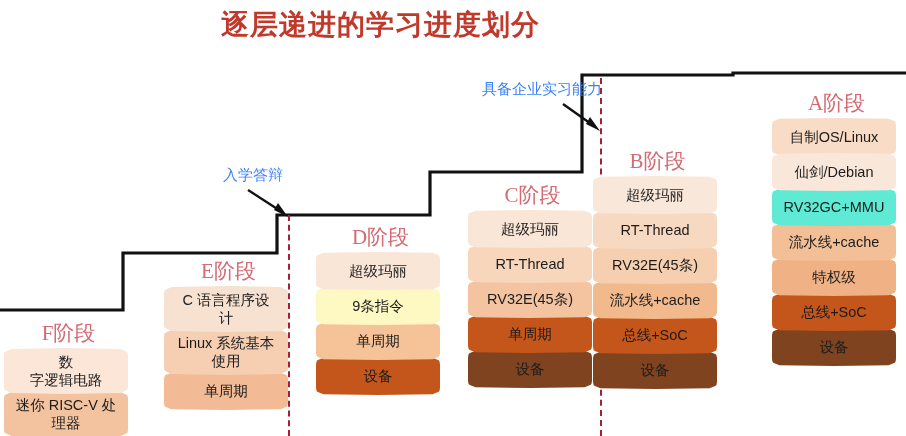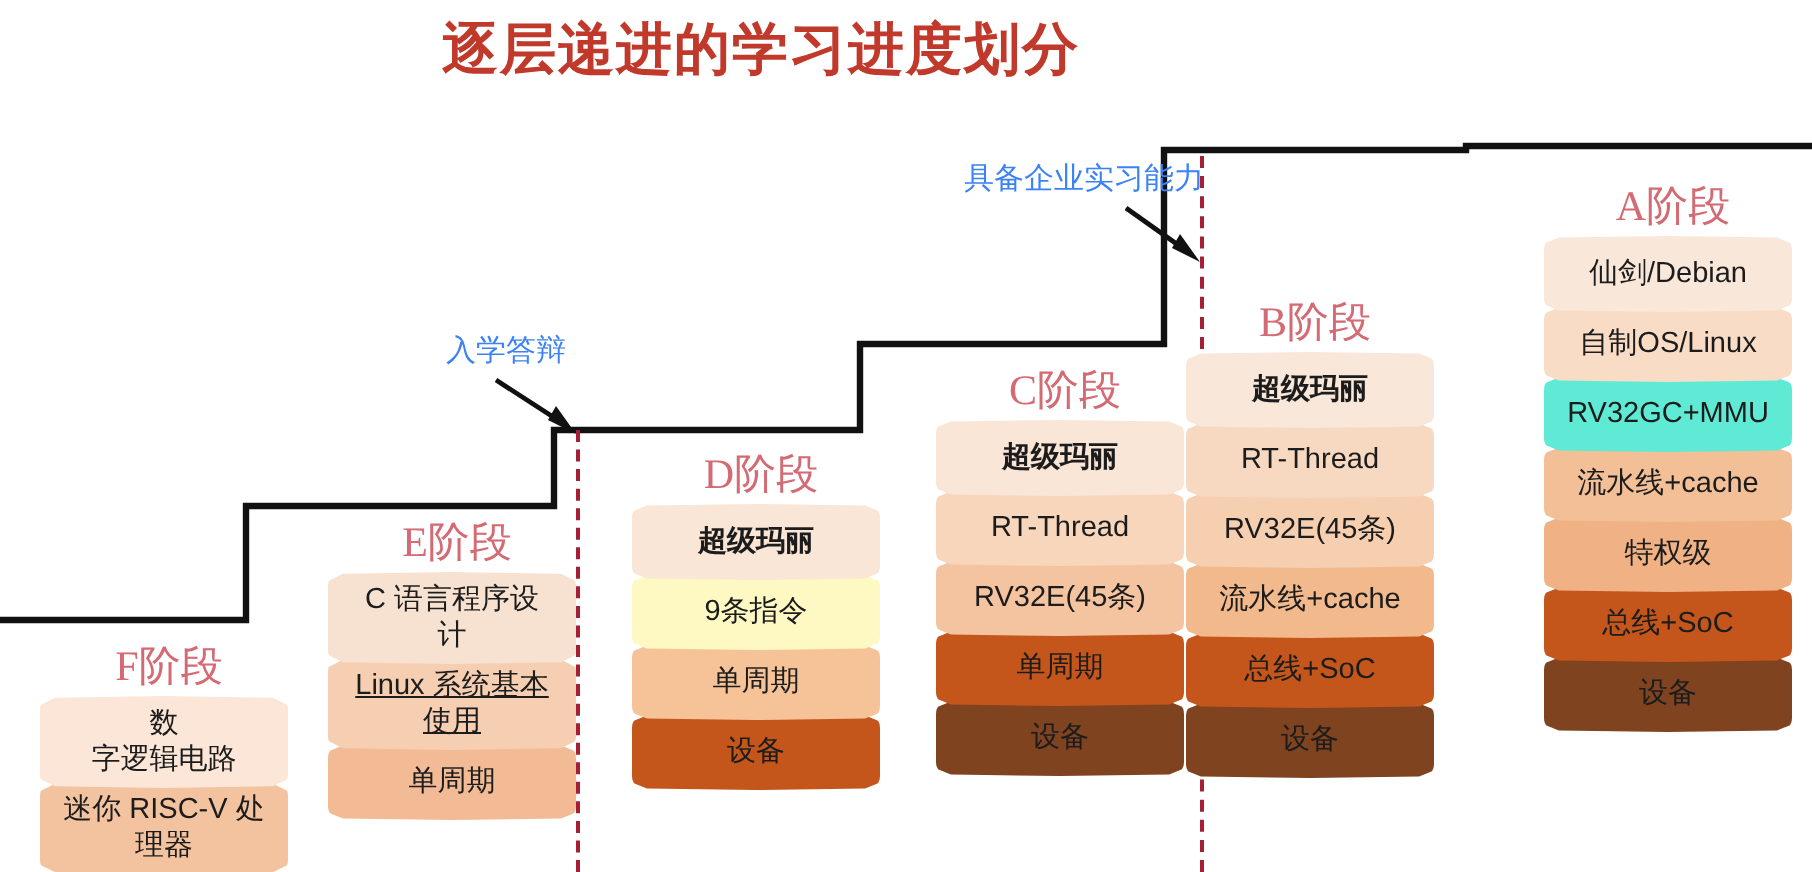--- a/index.html
+++ b/index.html
@@ -69,21 +69,21 @@
     clip-path: polygon(
       0% 10%, 6% 2%, 50% 0%, 94% 2%, 100% 10%,
       100% 90%, 94% 98%, 50% 100%, 6% 98%, 0% 90%
     );
     border-radius: 7px;
   }
   .block.b-1line { height: 38px; }
   .block.b-2line { height: 46px; }
   .block:first-child { margin-top: 0; }
   .block .txt { display: block; width: 100%; }
-  .block.bold .txt { font-weight: bold; }
+  .block.bold .txt { font-weight: normal; }
 
   
   .divider {
     position: absolute;
     width: 0;
     border-left: 2px dashed #a51f35;
   }
 </style>
 </head>
 <body>
@@ -105,38 +105,38 @@
       <polygon points="600,131 586,124 590,117" fill="#111111"></polygon>
     </g>
   </svg>
 
   <div class="divider" style="left:288px; top:215px; height:221px;"></div>
   <div class="divider" style="left:600px; top:78px; height:358px;"></div>
 
   <div class="annot" id="annot-1">入学答辩</div>
   <div class="annot" id="annot-2">具备企业实习能力</div>
 
-  <div class="stage" id="stage-F" style="left: 20px; top: 320px;">
+  <div class="stage" id="stage-F" style="left: 4px; top: 320px;">
       <div class="stage-label">F阶段</div>
       <div class="blocks">
         <div class="block b-2line" style="background: rgb(251, 230, 216); z-index: 40;">
           <span class="txt">数<br>字逻辑电路</span>
         </div>
         <div class="block b-2line" style="background: rgb(243, 195, 160); z-index: 39;">
           <span class="txt">迷你 RISC-V 处<br>理器</span>
         </div>
       </div>
     </div>
   <div class="stage" id="stage-E" style="left: 164px; top: 258px;">
       <div class="stage-label">E阶段</div>
       <div class="blocks">
         <div class="block b-2line" style="background: rgb(247, 226, 210); z-index: 40;">
           <span class="txt">C 语言程序设<br>计</span>
         </div>
-        <div class="block b-2line" style="background: rgb(246, 207, 178); z-index: 39; text-decoration: underline;">
+        <div class="block b-2line" style="background: rgb(246, 207, 178); z-index: 39;">
           <span class="txt">Linux 系统基本<br>使用</span>
         </div>
         <div class="block b-1line" style="background: rgb(242, 187, 149); z-index: 38;">
           <span class="txt">单周期</span>
         </div>
       </div>
     </div>
   <div class="stage" id="stage-D" style="left: 316px; top: 224px;">
       <div class="stage-label">D阶段</div>
       <div class="blocks">
@@ -193,26 +193,26 @@
           <span class="txt">总线+SoC</span>
         </div>
         <div class="block b-1line" style="background: rgb(127, 67, 32); z-index: 35;">
           <span class="txt">设备</span>
         </div>
       </div>
     </div>
   <div class="stage" id="stage-A" style="left: 772px; top: 90px;">
       <div class="stage-label">A阶段</div>
       <div class="blocks">
+        <div class="block b-1line" style="background: rgb(248, 220, 198); z-index: 39;">
+          <span class="txt">自制OS/Linux</span>
+        </div>
         <div class="block b-1line" style="background: rgb(249, 231, 218); z-index: 40;">
           <span class="txt">仙剑/Debian</span>
         </div>
-        <div class="block b-1line" style="background: rgb(248, 220, 198); z-index: 39;">
-          <span class="txt">自制OS/Linux</span>
-        </div>
         <div class="block b-1line" style="background: #5eead4; z-index: 38;">
           <span class="txt">RV32GC+MMU</span>
         </div>
         <div class="block b-1line" style="background: rgb(243, 191, 151); z-index: 37;">
           <span class="txt">流水线+cache</span>
         </div>
         <div class="block b-1line" style="background: rgb(240, 177, 132); z-index: 36;">
           <span class="txt">特权级</span>
         </div>
         <div class="block b-1line" style="background: rgb(196, 86, 27); z-index: 35;">

